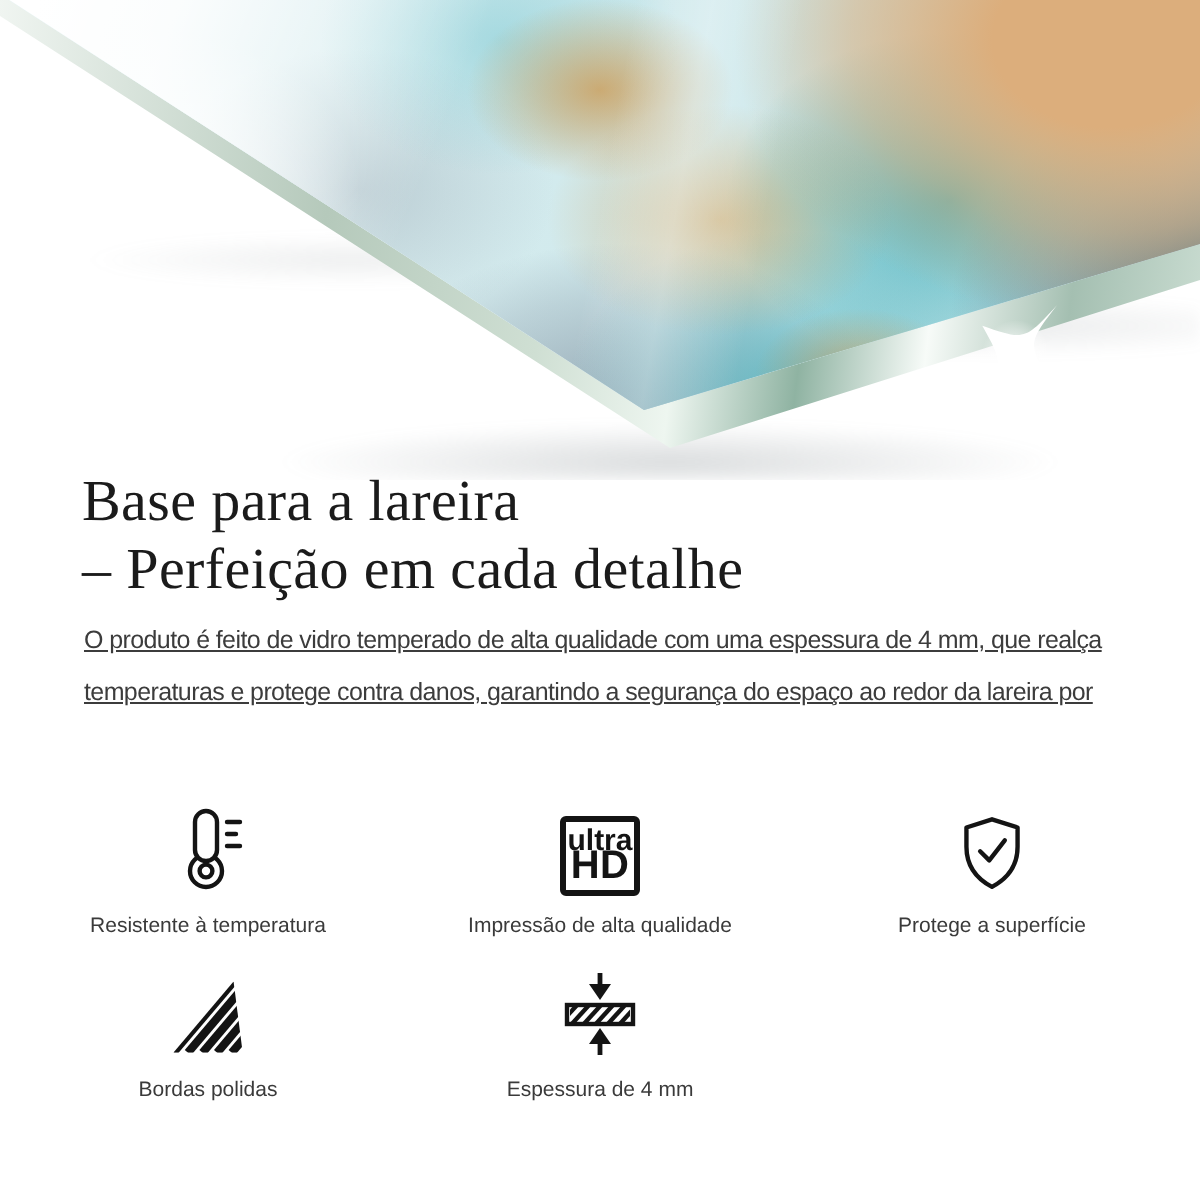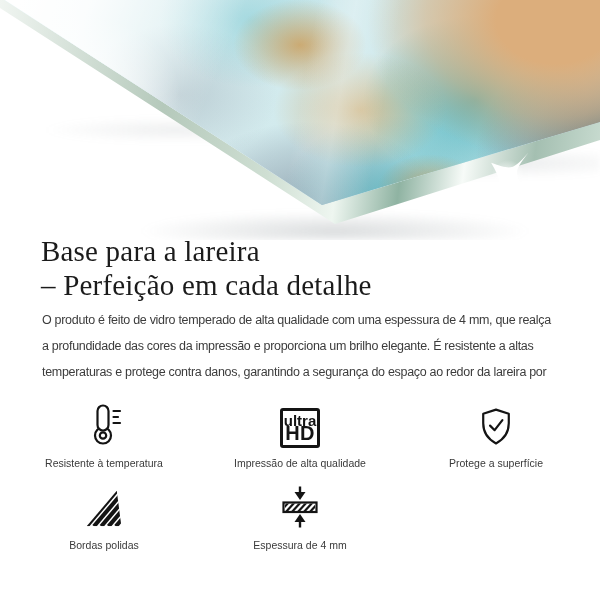--- a/index.html
+++ b/index.html
@@ -34,21 +34,21 @@
       radial-gradient(120px 90px at 250px 60px,rgba(120,200,210,.50),rgba(120,200,210,0) 75%),
       radial-gradient(175px 120px at 310px 255px,rgba(122,139,155,.75),rgba(122,139,155,.25) 55%,rgba(122,139,155,0) 78%),
       radial-gradient(130px 95px at 180px 135px,rgba(145,158,170,.40),rgba(145,158,170,0) 75%),
       linear-gradient(90deg,#e2f1f3,#cfe9ec 55%,#c2e3e7);}
   .sparkle{position:absolute;left:473px;top:142px;width:70px;height:70px;}
 
   
   .heading{position:absolute;left:41px;top:234px;margin:0;font-family:"Liberation Serif",serif;
     font-weight:400;font-size:29px;line-height:34px;color:#1b1b1b;letter-spacing:.2px;}
   .desc{position:absolute;left:42px;top:307px;margin:0;font-size:12.5px;line-height:26px;
-    color:#3c3c3c;letter-spacing:-.3px;white-space:nowrap;}
+    color:#3c3c3c;letter-spacing:-.3px;white-space:nowrap;text-decoration:underline;}
 
   
   .features{position:absolute;left:6px;top:402px;width:588px;display:grid;
     grid-template-columns:repeat(3,1fr);row-gap:14px;}
   .feature{display:flex;flex-direction:column;align-items:center;}
   .icon-box{height:46px;display:flex;align-items:flex-end;justify-content:center;}
   .feature-label{margin-top:9px;font-size:10.5px;line-height:13px;color:#3a3a3a;text-align:center;}
   .icon-svg{display:block;}
   .uhd{width:40px;height:40px;box-sizing:border-box;border:3px solid #141414;border-radius:3px;
     display:flex;flex-direction:column;align-items:center;justify-content:center;color:#141414;}
@@ -79,21 +79,20 @@
     </svg>
   </div>
 
   <h1 class="heading">
     <div>Base para a lareira</div>
     <div>– Perfeição em cada detalhe</div>
   </h1>
 
   <div class="desc">
     <div>O produto é feito de vidro temperado de alta qualidade com uma espessura de 4 mm, que realça</div>
-    <div>a profundidade das cores da impressão e proporciona um brilho elegante. É resistente a altas</div>
     <div>temperaturas e protege contra danos, garantindo a segurança do espaço ao redor da lareira por</div>
   </div>
 
   <div class="features">
 
     <div class="feature">
       <div class="icon-box">
         <svg class="icon-svg" width="46" height="46" viewBox="0 0 46 46">
           <g fill="none" stroke="#141414" stroke-width="2.2">
             <circle cx="22" cy="33.5" r="8"></circle>

